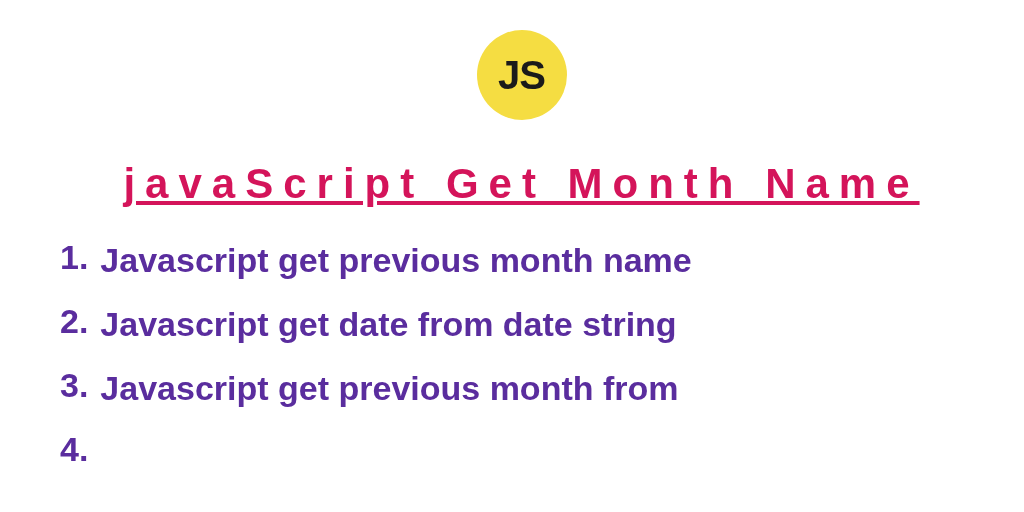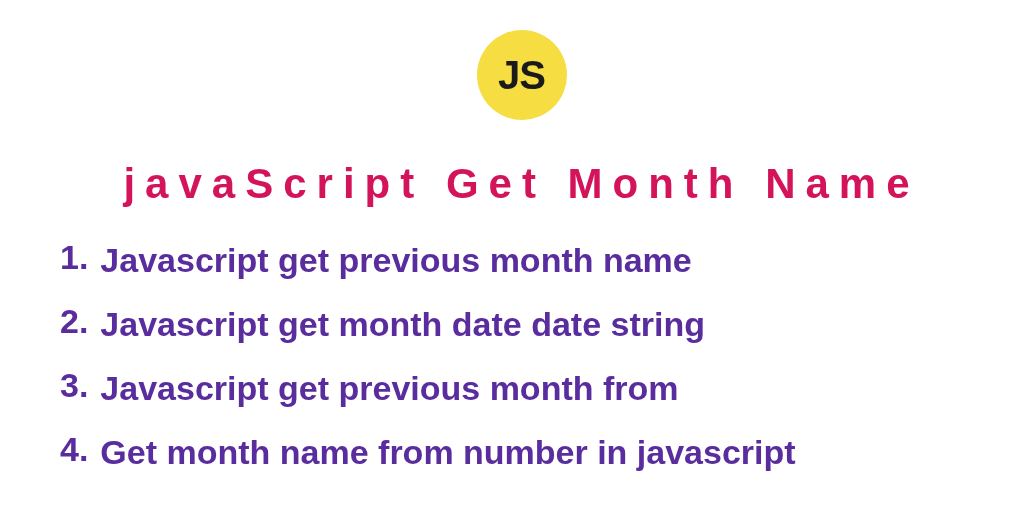--- a/index.html
+++ b/index.html
@@ -36,20 +36,21 @@
       font-size: 40px;
       font-weight: 700;
       color: #1a1a1a;
       letter-spacing: -1px;
     }
     .title {
       font-size: 42px;
       font-weight: 700;
       color: #d4145a;
       letter-spacing: 10px;
+      text-decoration: underline;
     }
     .list {
       padding: 10px 60px 0 60px;
     }
     .list-item {
       display: flex;
       align-items: flex-start;
       margin-bottom: 18px;
       color: #5a2d9e;
       font-size: 34px;
@@ -73,23 +74,22 @@
   <h1 class="title">javaScript Get Month Name</h1>
 </div>
 
 <div class="list">
   <div class="list-item">
     <span class="list-number">1.</span>
     <span class="list-text">Javascript get previous month name</span>
   </div>
   <div class="list-item">
     <span class="list-number">2.</span>
-    <span class="list-text">Javascript get month date date string</span>
+    <span class="list-text">Javascript get date from date string</span>
   </div>
   <div class="list-item">
     <span class="list-number">3.</span>
     <span class="list-text">Javascript get previous month from</span>
   </div>
   <div class="list-item">
     <span class="list-number">4.</span>
-    <span class="list-text">Get month name from number in javascript</span>
   </div>
 </div>
 
 </body></html>

